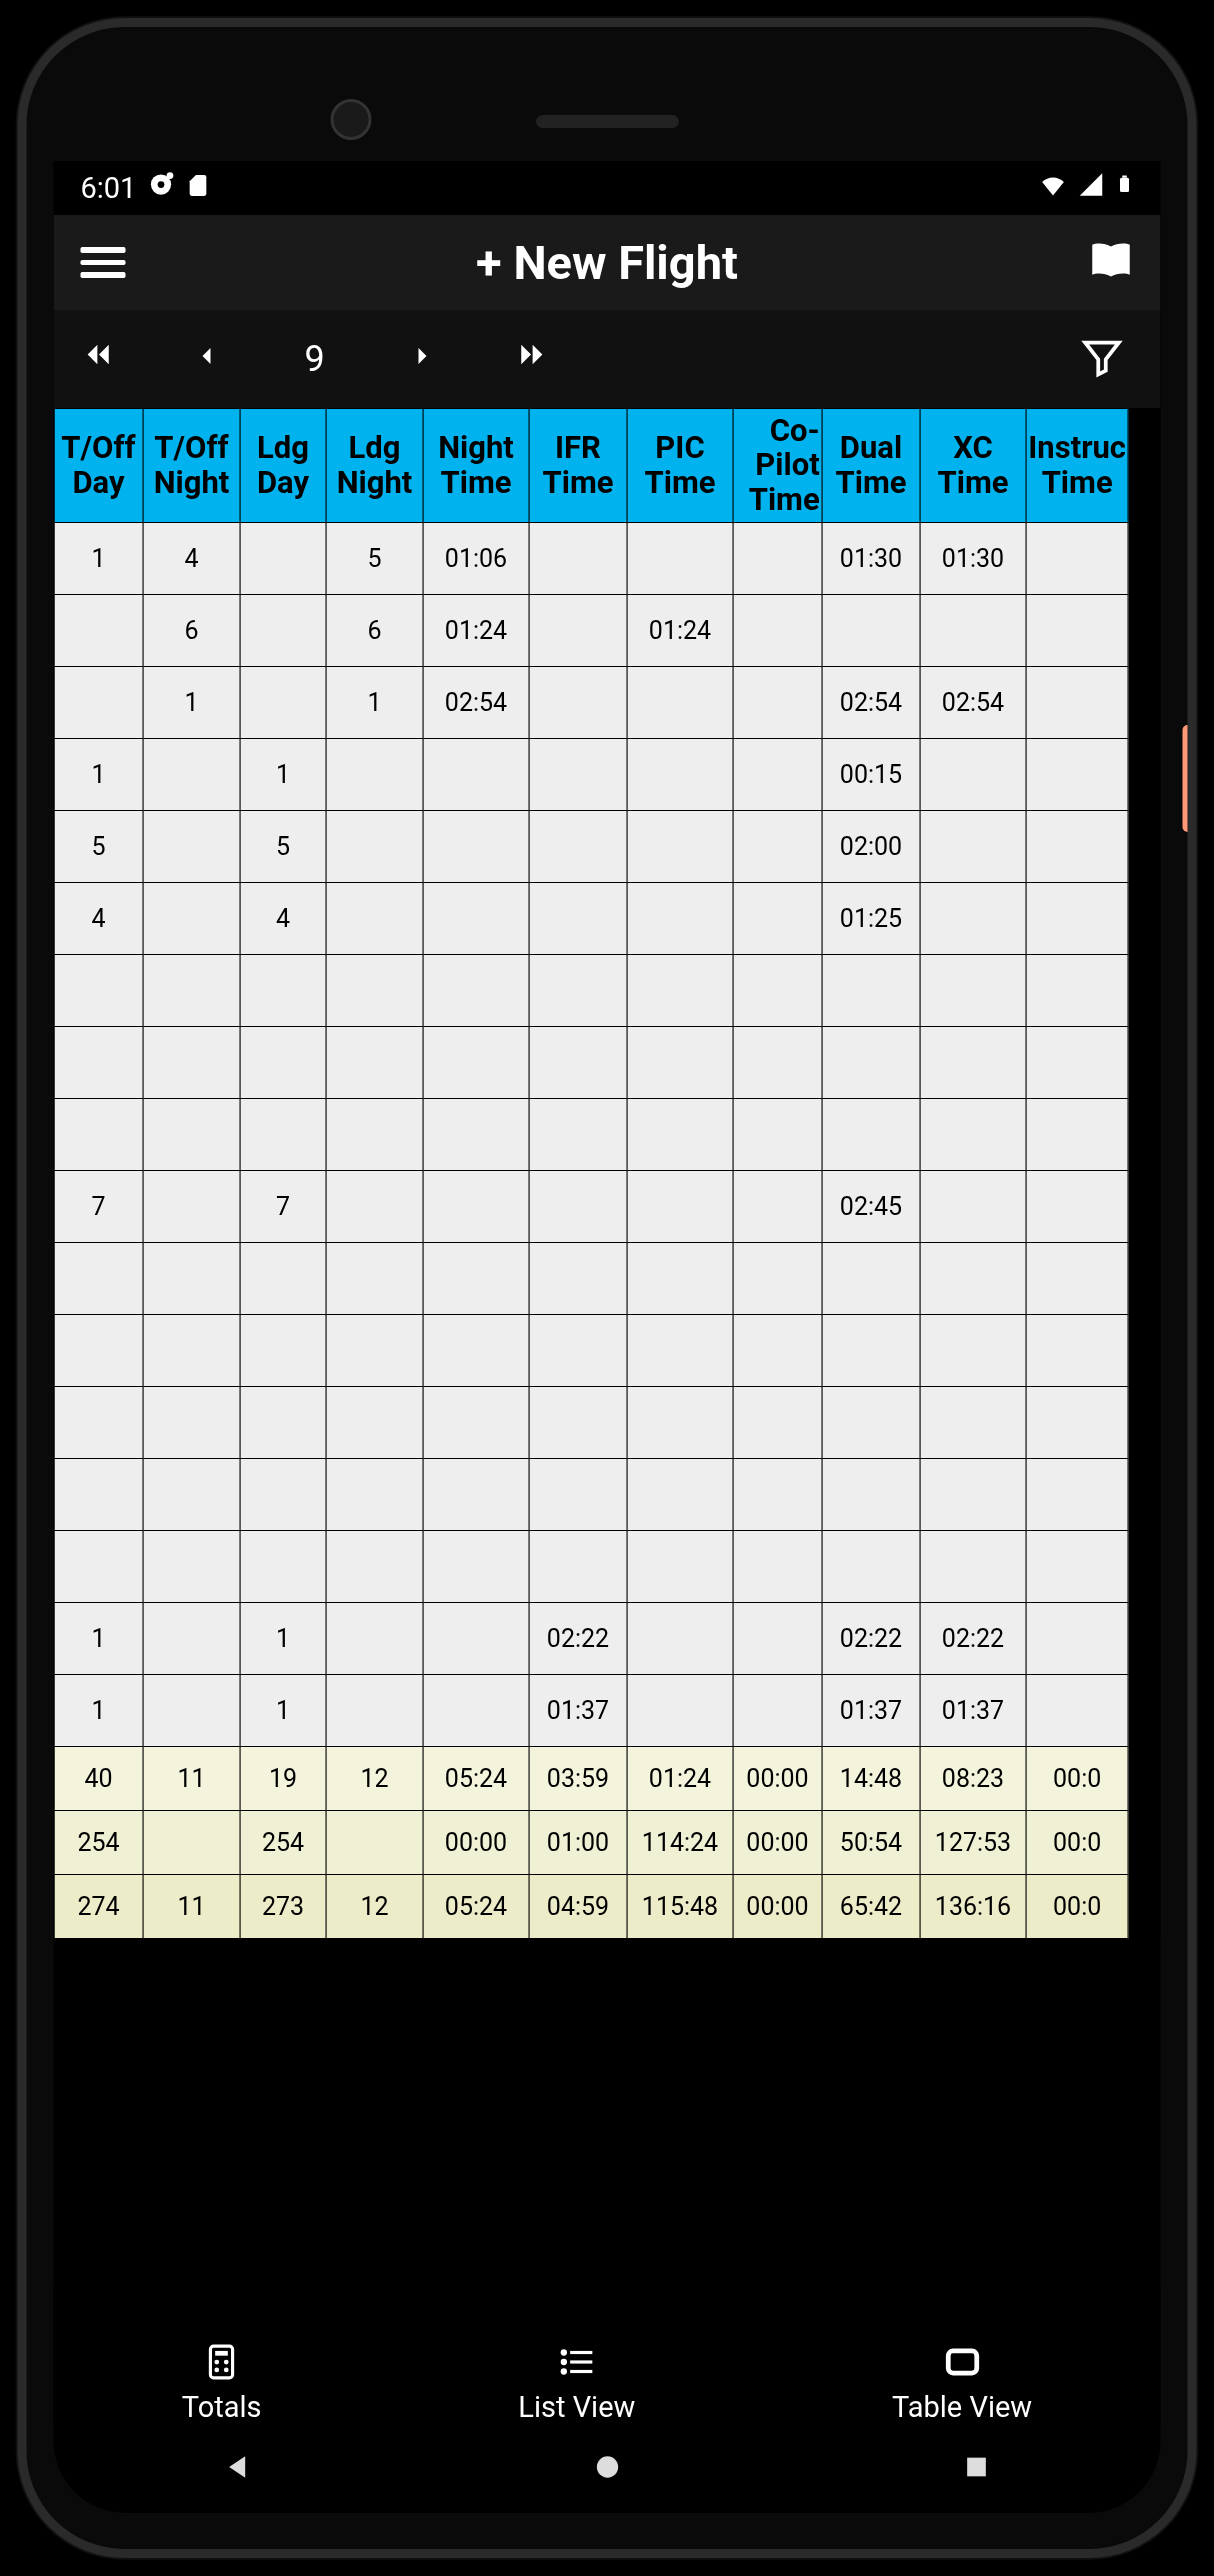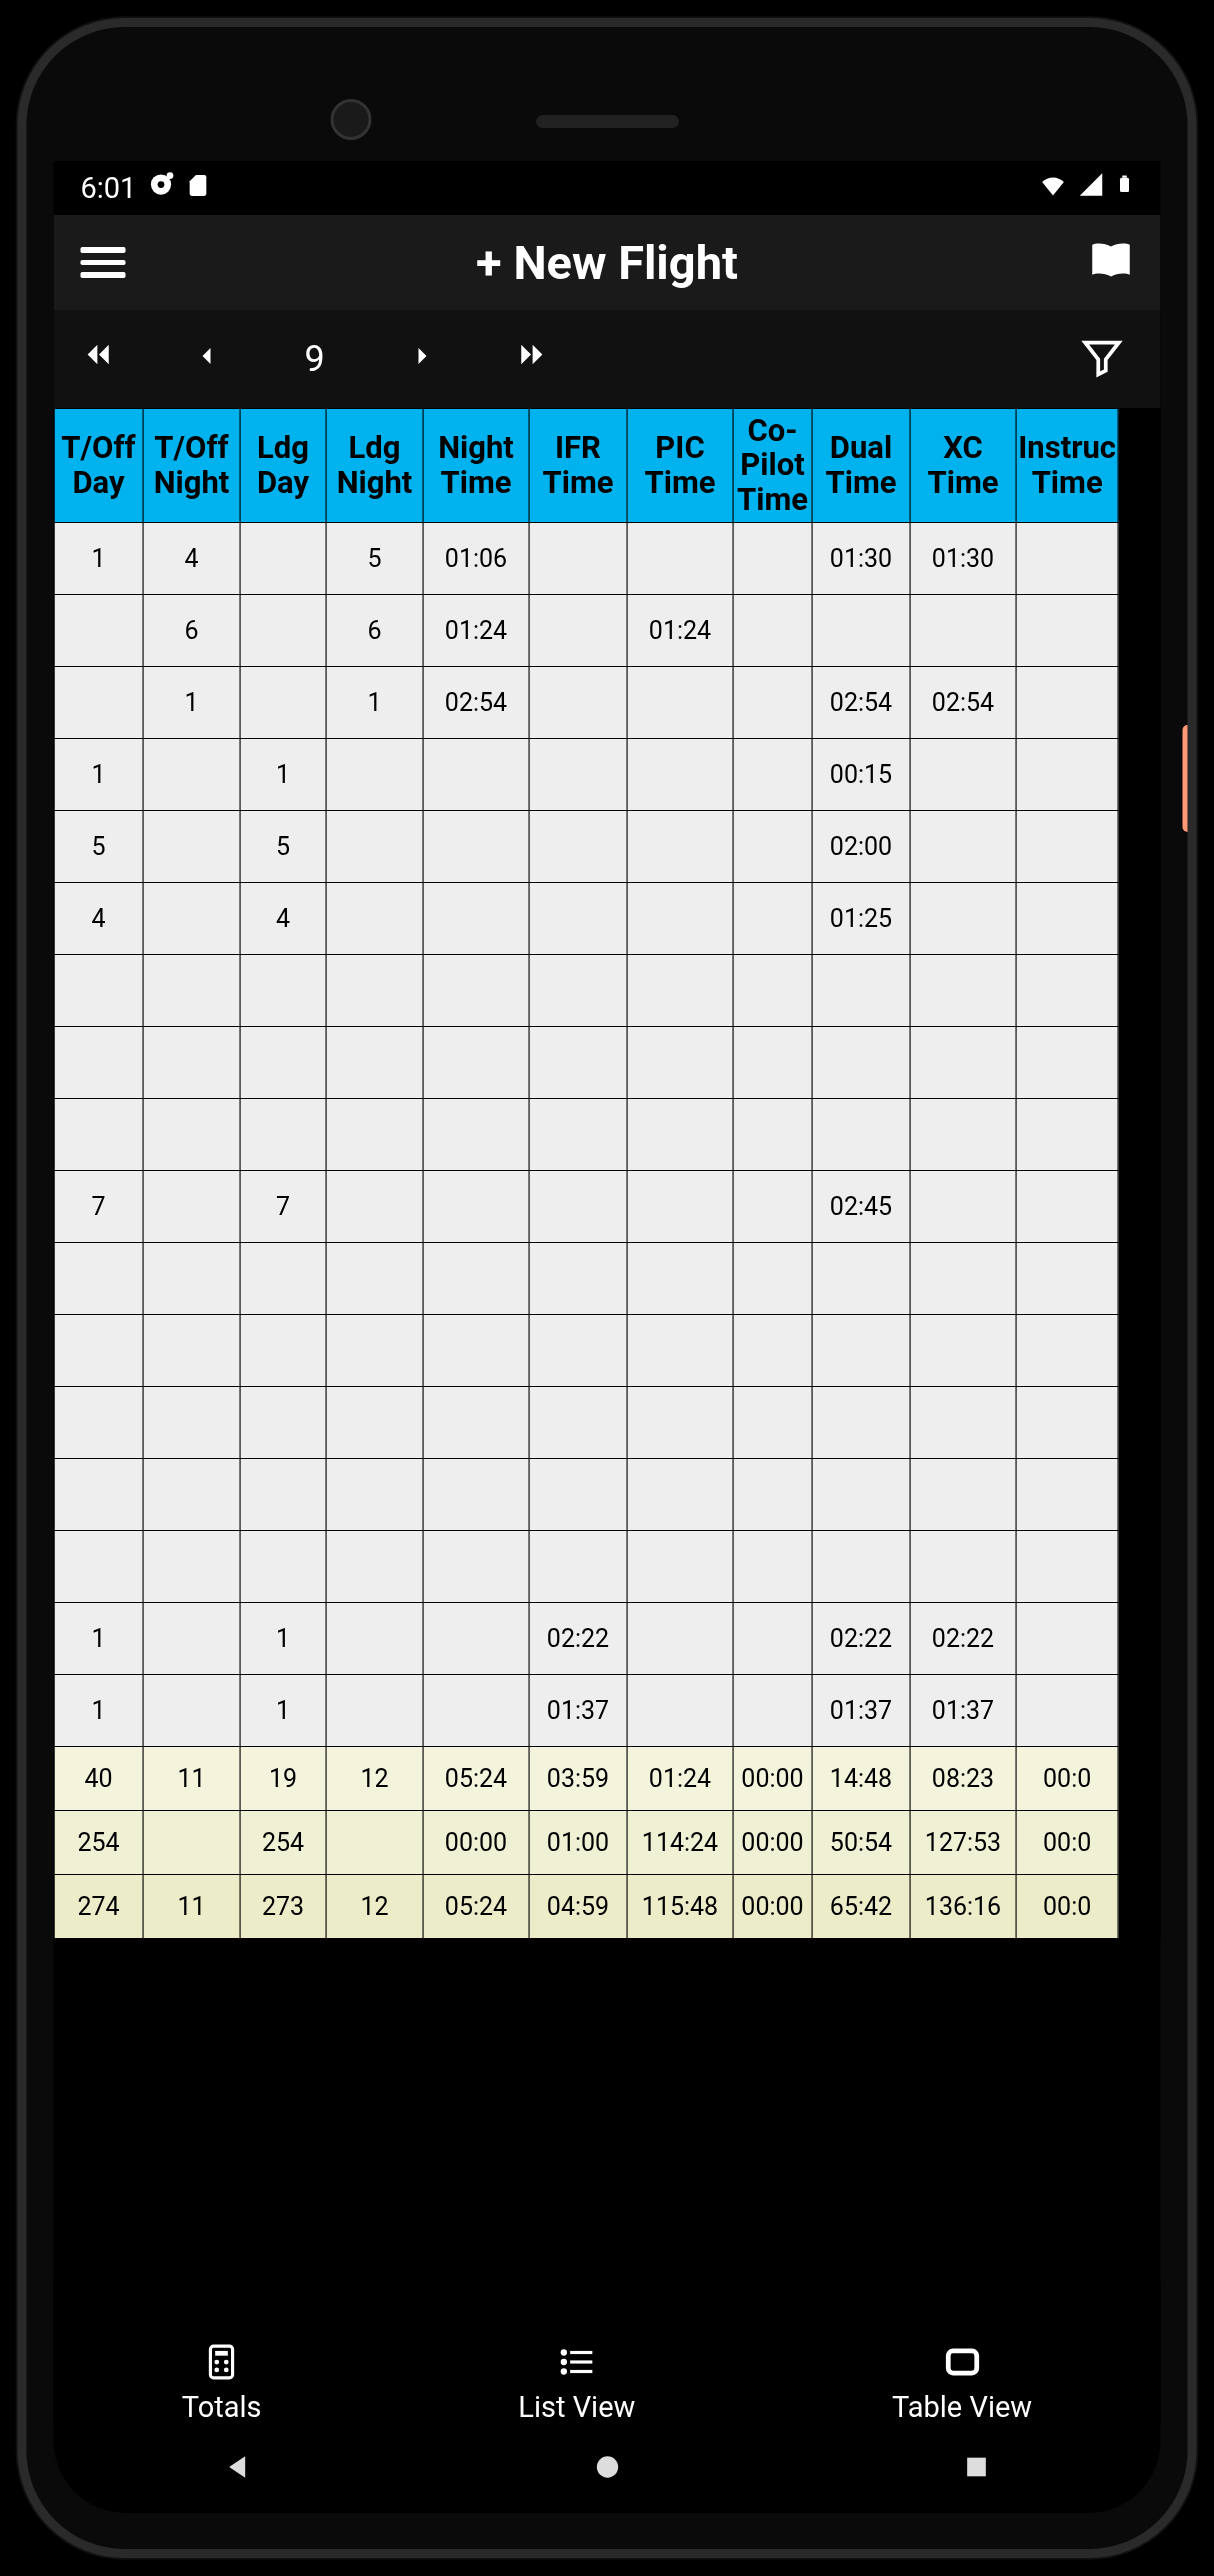--- a/index.html
+++ b/index.html
@@ -235,21 +235,21 @@
         <table>
           <thead>
             <tr id="header-row">
                 <th style="width: 89px;">T/Off<br>Day</th>
                 <th style="width: 97px;">T/Off<br>Night</th>
                 <th style="width: 86px;">Ldg<br>Day</th>
                 <th style="width: 97px;">Ldg<br>Night</th>
                 <th style="width: 106px;">Night<br>Time</th>
                 <th style="width: 98px;">IFR<br>Time</th>
                 <th style="width: 106px;">PIC<br>Time</th>
-                <th style="width: 79px;">Co-Pilot<br>Time</th>
+                <th style="width: 89px; text-align: right;">Co-Pilot<br>Time</th>
                 <th style="width: 98px;">Dual<br>Time</th>
                 <th style="width: 106px;">XC<br>Time</th>
                 <th style="width: 98px;">Instruc<br>Time</th>
               </tr>
           </thead>
           <tbody id="body-rows">
               <tr>
                 <td>1</td>
                 <td>4</td>
                 <td></td>

